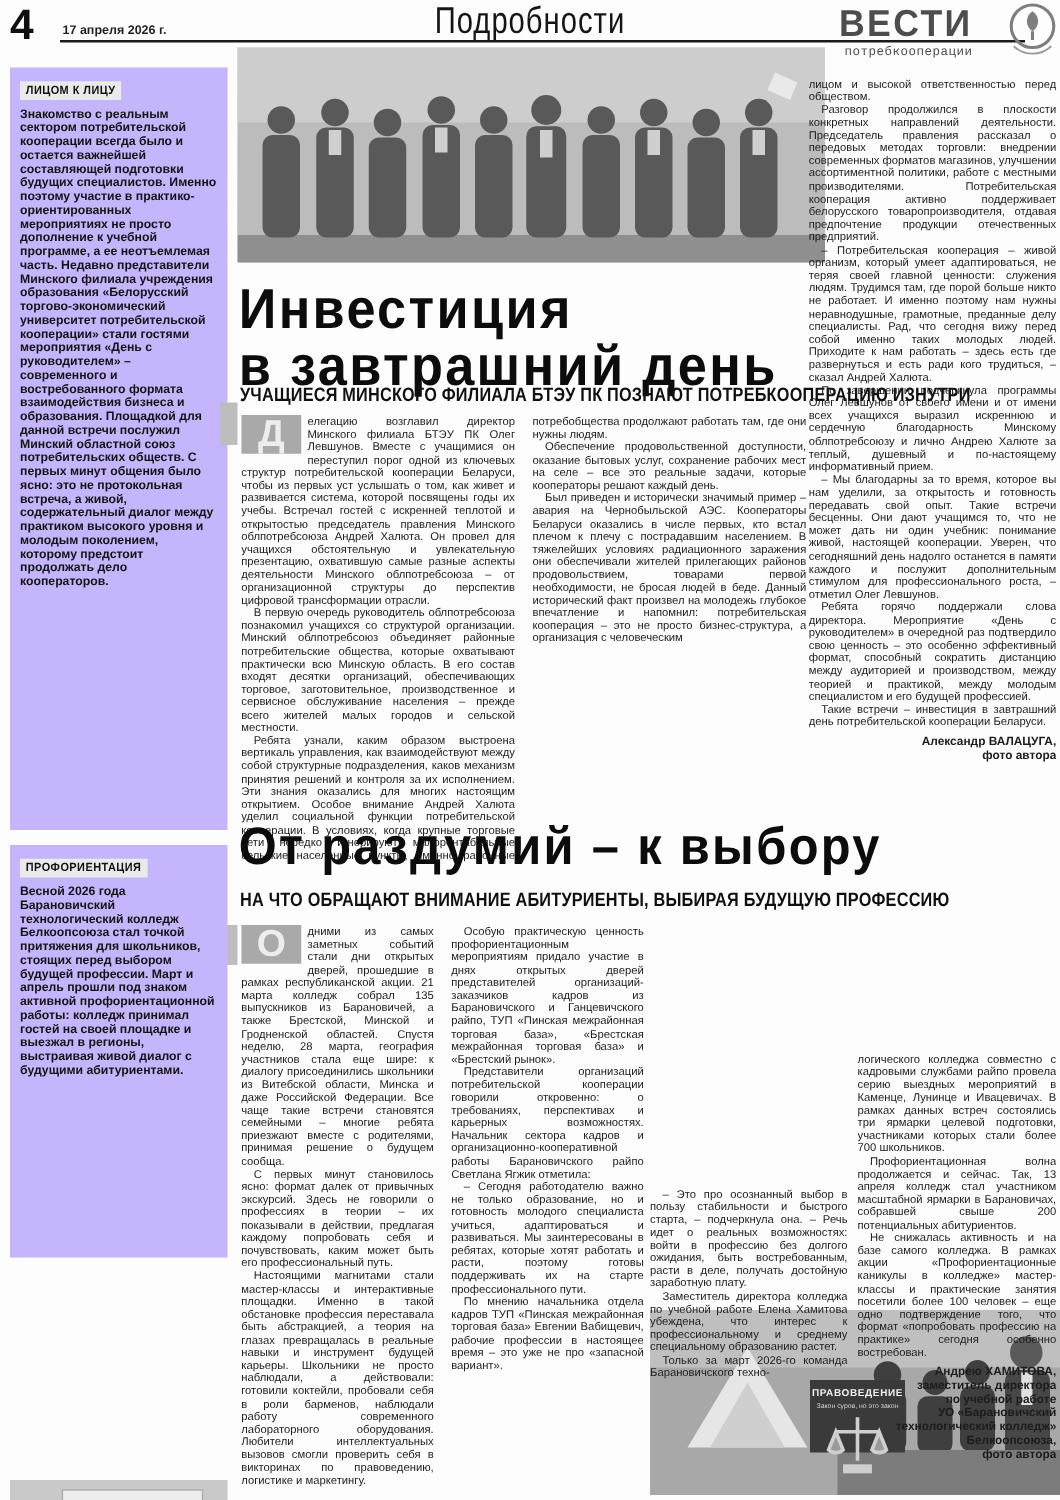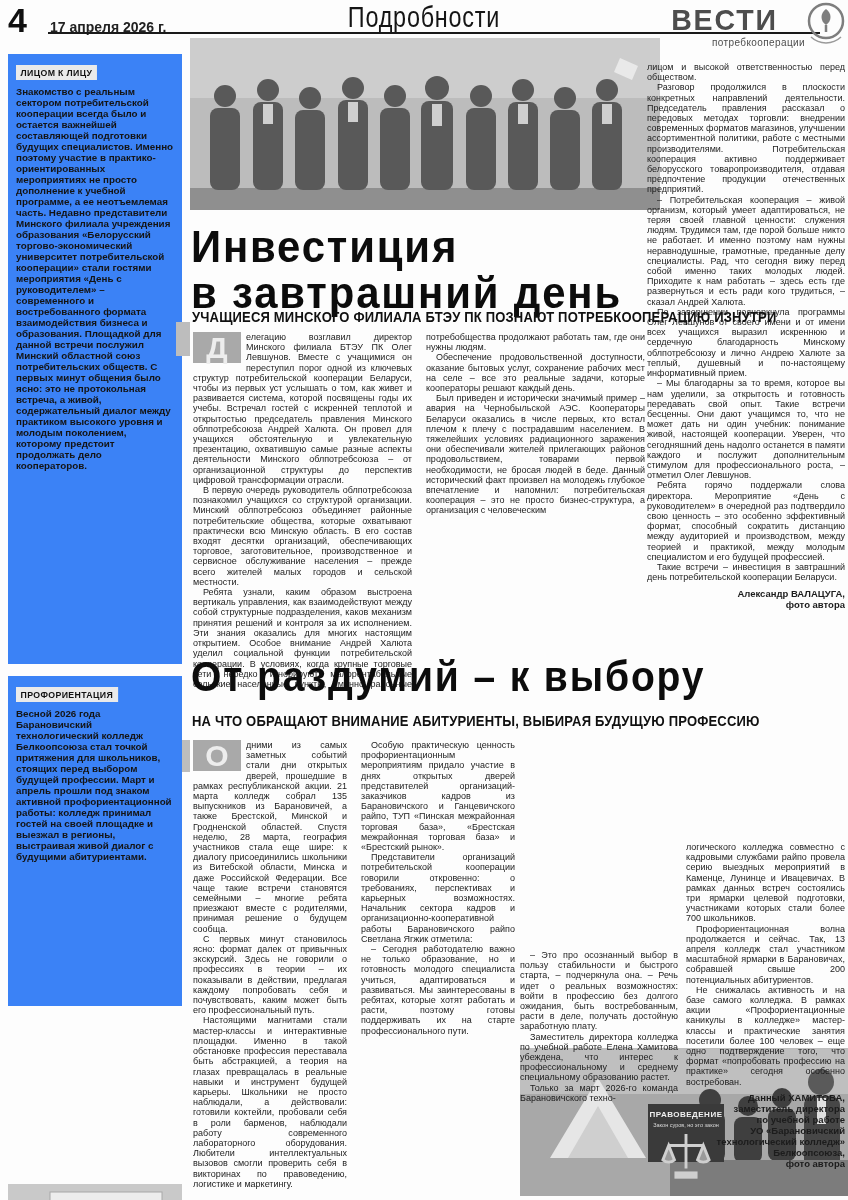--- a/index.html
+++ b/index.html
@@ -3,28 +3,28 @@
 <meta charset="utf-8">
 <style>
   * { margin:0; padding:0; box-sizing:border-box; }
   html,body { background:#ffffff; }
   body { font-family:"Liberation Sans", sans-serif; color:#1c1c1c; }
   #page { position:relative; width:848px; height:1200px; background:#fdfdfd; overflow:hidden; margin:0 auto; }
   .abs { position:absolute; }
 
   
   .page-num { font-size:34px; font-weight:800; color:#101010; line-height:36px; }
-  .date-line { font-size:14px; font-weight:700; color:#222; }
+  .date-line { font-size:10px; font-weight:700; color:#222; }
   .section-title { font-size:30px; font-weight:400; color:#151515; transform:scaleX(0.78); transform-origin:center; text-align:center; letter-spacing:1px; }
   .header-rule { background:#1a1a1a; height:2px; }
   .masthead-title { font-size:30px; font-weight:800; color:#4d4d4d; letter-spacing:2px; transform:scaleX(0.95); transform-origin:100% 50%; text-align:right; line-height:28px; }
   .masthead-sub { font-size:10px; color:#4d4d4d; text-align:right; letter-spacing:0.4px; }
 
   
-  .sidebar { background:#3b82f6; padding:8px 8px; }
+  .sidebar { background:#c4b5fd; padding:8px 8px; }
   .kicker { display:inline-block; background:#eaeaea; color:#111; font-size:9.5px; font-weight:700; letter-spacing:0.4px; padding:2px 5px; margin-bottom:6px; transform:scaleX(0.92); transform-origin:0 50%; white-space:nowrap; }
   .sidebar-text { font-size:9.8px; font-weight:700; line-height:11px; color:#141414; }
   .decor-tab { background:#bdbdbd; }
 
   
   .headline { font-weight:800; color:#0c0c0c; letter-spacing:2px; line-height:1.02; transform:scaleX(0.93); transform-origin:0 50%; white-space:nowrap; }
   .headline-1 { font-size:45px; }
   .headline-2 { font-size:42px; }
   .subhead { font-size:15.5px; font-weight:700; color:#101010; transform:scaleX(0.84); transform-origin:0 50%; white-space:nowrap; letter-spacing:0.2px; }
 
@@ -47,21 +47,21 @@
 </head>
 <body>
 
 <div id="page">
 
   <div class="abs page-num" style="left:8px; top:2px;">4</div>
   <div class="abs date-line" style="left:50px; top:19px;">17 апреля 2026 г.</div>
   <div class="abs section-title" style="left:284px; top:0; width:280px;">Подробности</div>
   <div class="abs header-rule" style="left:48px; top:32px; width:772px;"></div>
   <div class="abs masthead-title" style="left:628px; top:6px; width:150px;">ВЕСТИ</div>
-  <div class="abs masthead-sub" style="left:655px; top:37px; width:150px;">потребкооперации</div>
+  <div class="abs masthead-sub" style="left:628px; top:37px; width:150px;font-family:Liberation Mono, monospace;">потребкооперации</div>
   <span class="abs" style="left:806px; top:1px; width:40px; height:44px;">
     <svg viewBox="0 0 40 44" width="40" height="44">
       <circle cx="20" cy="20" r="17" fill="none" stroke="#7e7e7e" stroke-width="2.5"></circle>
       <path d="M20 8 C14 12 14 20 20 24 C26 20 26 12 20 8 Z" fill="#7e7e7e"></path>
       <path d="M20 24 L20 31" stroke="#7e7e7e" stroke-width="2.5"></path>
       <path d="M5 36 A 22 22 0 0 0 35 36" fill="none" stroke="#9a9a9a" stroke-width="1.5"></path>
     </svg>
   </span>
 
   <div class="abs sidebar" style="left:8px; top:54px; width:174px; height:610px;">
@@ -173,20 +173,21 @@
   <div class="abs headline headline-2" style="left:191px; top:656px;">От раздумий – к выбору</div>
   <div class="abs subhead" style="left:192px; top:712px;">НА ЧТО ОБРАЩАЮТ ВНИМАНИЕ АБИТУРИЕНТЫ, ВЫБИРАЯ БУДУЩУЮ ПРОФЕССИЮ</div>
 
   <div class="abs bodycol two-col" style="left:193px; top:740px; width:322px; height:460px;">
     <p class="noindent"><span class="dropcap">О</span><span>дними из самых заметных событий стали дни открытых дверей, прошедшие в рамках республиканской акции. 21 марта колледж собрал 135 выпускников из Барановичей, а также Брестской, Минской и Гродненской областей. Спустя неделю, 28 марта, география участников стала еще шире: к диалогу присоединились школьники из Витебской области, Минска и даже Российской Федерации. Все чаще такие встречи становятся семейными – многие ребята приезжают вместе с родителями, принимая решение о будущем сообща.</span></p>
     <p>С первых минут становилось ясно: формат далек от привычных экскурсий. Здесь не говорили о профессиях в теории – их показывали в действии, предлагая каждому попробовать себя и почувствовать, каким может быть его профессиональный путь.</p>
     <p>Настоящими магнитами стали мастер-классы и интерактивные площадки. Именно в такой обстановке профессия переставала быть абстракцией, а теория на глазах превращалась в реальные навыки и инструмент будущей карьеры. Школьники не просто наблюдали, а действовали: готовили коктейли, пробовали себя в роли барменов, наблюдали работу современного лабораторного оборудования. Любители интеллектуальных вызовов смогли проверить себя в викторинах по правоведению, логистике и маркетингу.</p>
     <p>Особую практическую ценность профориентационным мероприятиям придало участие в днях открытых дверей представителей организаций-заказчиков кадров из Барановичского и Ганцевичского райпо, ТУП «Пинская межрайонная торговая база», «Брестская межрайонная торговая база» и «Брестский рынок».</p>
     <p>Представители организаций потребительской кооперации говорили откровенно: о требованиях, перспективах и карьерных возможностях. Начальник сектора кадров и организационно-кооперативной работы Барановичского райпо Светлана Ягжик отметила:</p>
     <p>– Сегодня работодателю важно не только образование, но и готовность молодого специалиста учиться, адаптироваться и развиваться. Мы заинтересованы в ребятах, которые хотят работать и расти, поэтому готовы поддерживать их на старте профессионального пути.</p>
+    <p>По мнению начальника отдела кадров ТУП «Пинская межрайонная торговая база» Евгении Вабищевич, рабочие профессии в настоящее время – это уже не про «запасной вариант».</p>
   </div>
 
   <div class="abs photo" style="left:520px; top:688px; width:328px; height:148px;">
     <svg viewBox="0 0 328 148" preserveAspectRatio="none">
       <rect x="0" y="0" width="328" height="148" fill="#a8a8a8"></rect>
       <rect x="0" y="0" width="328" height="46" fill="#bfbfbf"></rect>
       <path d="M30 110 L78 30 L126 110 Z" fill="#e6e6e6"></path>
       <path d="M48 110 L78 58 L108 110 Z" fill="#cfcfcf"></path>
       <g fill="#3f3f3f">
         <circle cx="190" cy="52" r="11"></circle>
@@ -215,21 +216,21 @@
     <p>– Это про осознанный выбор в пользу стабильности и быстрого старта, – подчеркнула она. – Речь идет о реальных возможностях: войти в профессию без долгого ожидания, быть востребованным, расти в деле, получать достойную заработную плату.</p>
     <p>Заместитель директора колледжа по учебной работе Елена Хамитова убеждена, что интерес к профессиональному и среднему специальному образованию растет.</p>
     <p>Только за март 2026-го команда Барановичского техно-</p>
   </div>
 
   <div class="abs bodycol" style="left:686px; top:842px; width:159px; height:358px;">
     <p class="noindent">логического колледжа совместно с кадровыми службами райпо провела серию выездных мероприятий в Каменце, Лунинце и Ивацевичах. В рамках данных встреч состоялись три ярмарки целевой подготовки, участниками которых стали более 700 школьников.</p>
     <p>Профориентационная волна продолжается и сейчас. Так, 13 апреля колледж стал участником масштабной ярмарки в Барановичах, собравшей свыше 200 потенциальных абитуриентов.</p>
     <p>Не снижалась активность и на базе самого колледжа. В рамках акции «Профориентационные каникулы в колледже» мастер-классы и практические занятия посетили более 100 человек – еще одно подтверждение того, что формат «попробовать профессию на практике» сегодня особенно востребован.</p>
     <div class="byline-block">
-      <div>Данный ХАМИТОВА,</div>
+      <div>Андрею ХАМИТОВА,</div>
       <div>заместитель директора</div>
       <div>по учебной работе</div>
       <div>УО «Барановичский</div>
       <div>технологический колледж»</div>
       <div>Белкоопсоюза,</div>
       <div>фото автора</div>
     </div>
   </div>
 
 </div>

